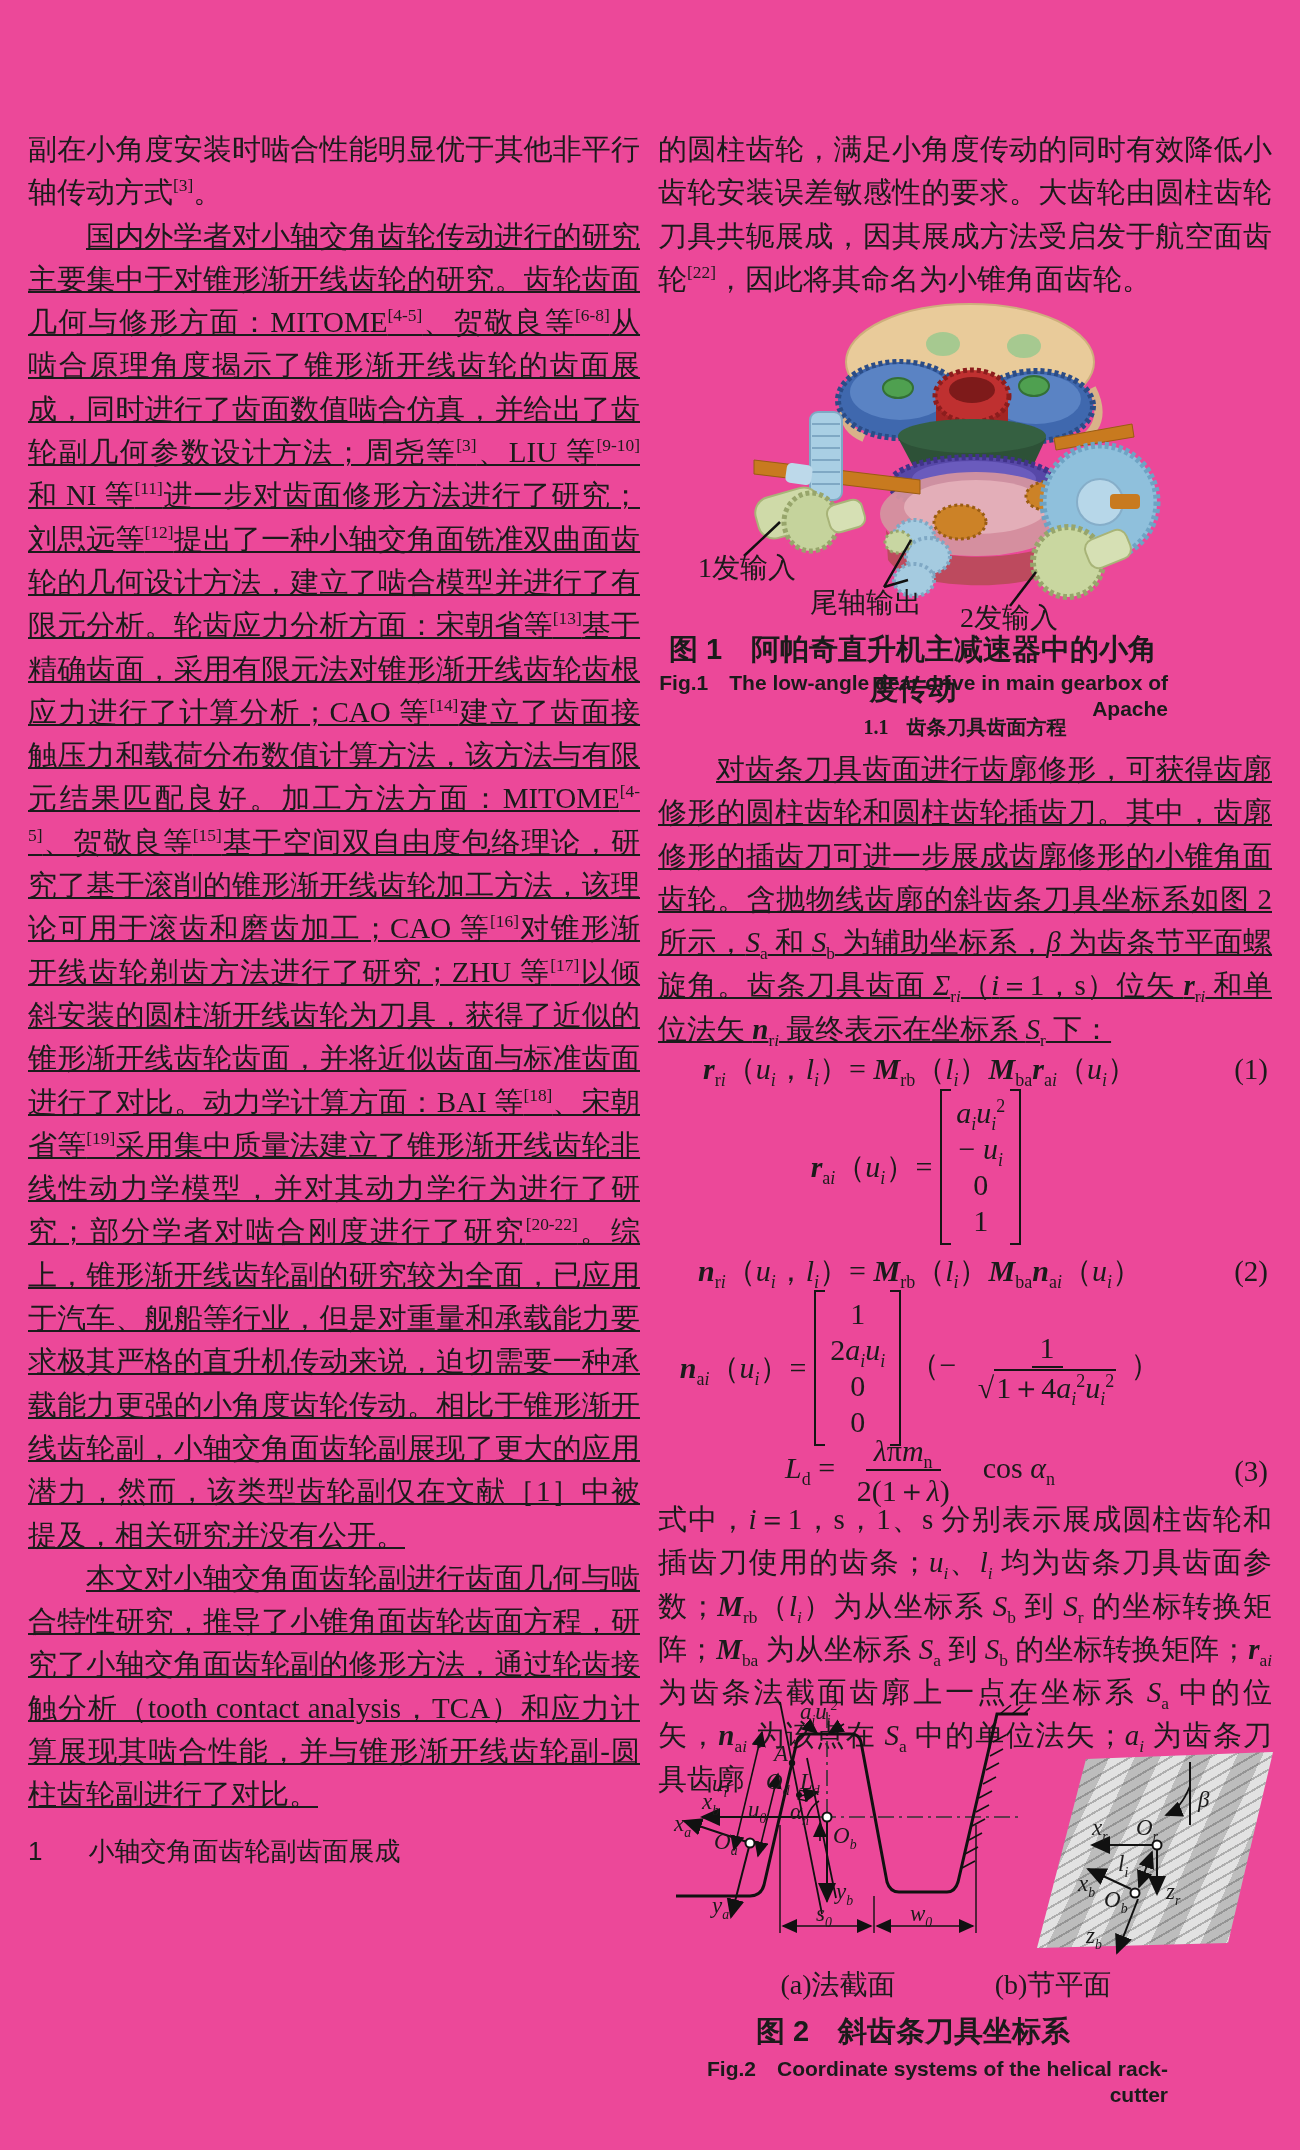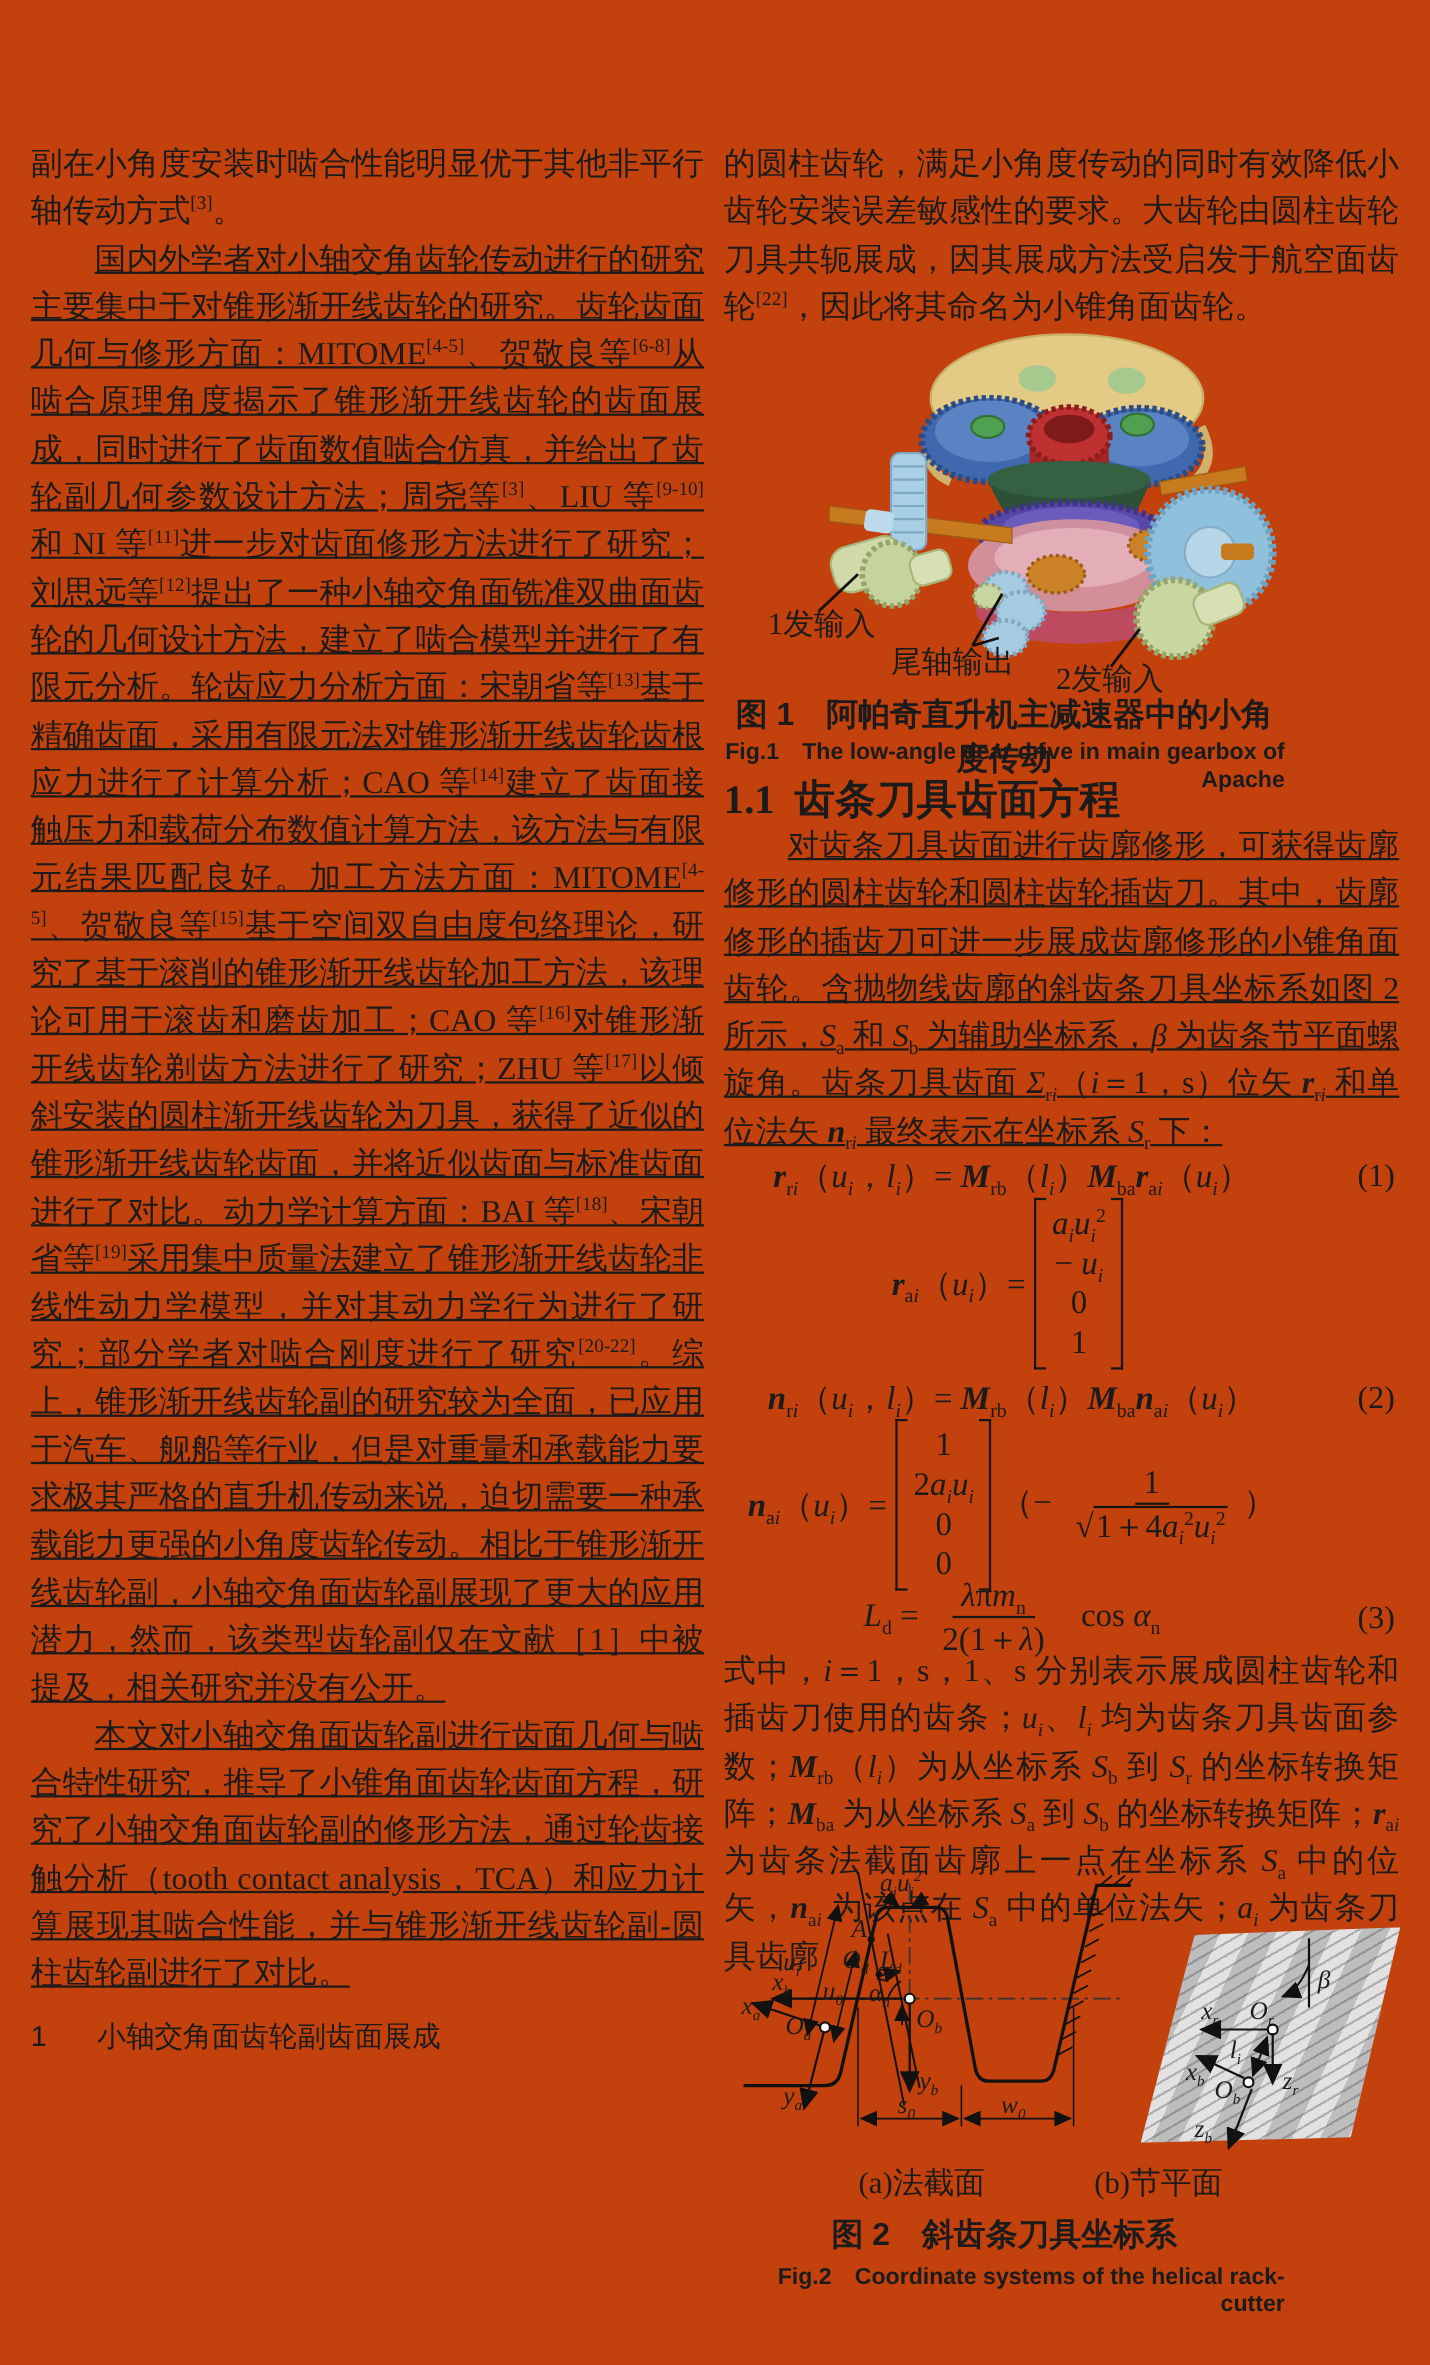--- a/index.html
+++ b/index.html
@@ -1,28 +1,28 @@
 <!DOCTYPE html>
 <html><head>
 <meta charset="utf-8">
 <style>
   html,body{margin:0;padding:0;background:#888;}
-  #page{position:relative;width:1300px;height:2150px;background:#c2410c;overflow:hidden;
+  #page{position:relative;width:1300px;height:2150px;background:#ec4899;overflow:hidden;
         font-family:"Liberation Serif","DejaVu Serif",serif;color:#1b1b1b;}
   .col{position:absolute;font-size:29px;line-height:43.3px;text-align:justify;}
   .col p{margin:0;padding:0;}
   .ind{text-indent:2em;text-decoration:underline;}
   sup{font-size:0.6em;line-height:0;}
   sub{font-size:0.6em;line-height:0;}
   b i, i b{font-weight:bold;}
   h2.sec1{position:static;margin:16px 0 20px 0;font-size:26px;font-weight:400;
           font-family:"Liberation Sans","DejaVu Sans",sans-serif;line-height:36px;text-align:left;}
   h2.sec1 .hnum{margin-right:46px;}
-  h3.sec11{position:absolute;left:658px;top:710px;width:614px;margin:0;font-size:37px;font-weight:700;
-           font-family:"Liberation Sans","DejaVu Sans",sans-serif;line-height:34px;text-align:left;}
+  h3.sec11{position:absolute;left:658px;top:710px;width:614px;margin:0;font-size:20px;font-weight:700;
+           font-family:"Liberation Sans","DejaVu Sans",sans-serif;line-height:34px;text-align:center;}
   h3.sec11 .hnum{margin-right:18px;font-family:"Liberation Serif","DejaVu Serif",serif;}
   
   .figblock{position:absolute;}
   .figcap-cn{position:absolute;left:0;width:510px;text-align:center;font-size:29px;font-weight:700;
              font-family:"Liberation Sans","DejaVu Sans",sans-serif;}
   .figcap-en{position:absolute;left:0;width:510px;text-align:right;font-size:21px;font-weight:700;
              font-family:Liberation Sans, sans-serif;}
   .fig-label{position:absolute;font-size:23px;font-style:italic;line-height:1;white-space:nowrap;}
   .fig-label.cnl{font-style:normal;font-size:28px;}
   .fig-label sub{font-size:.6em;font-style:italic;}

